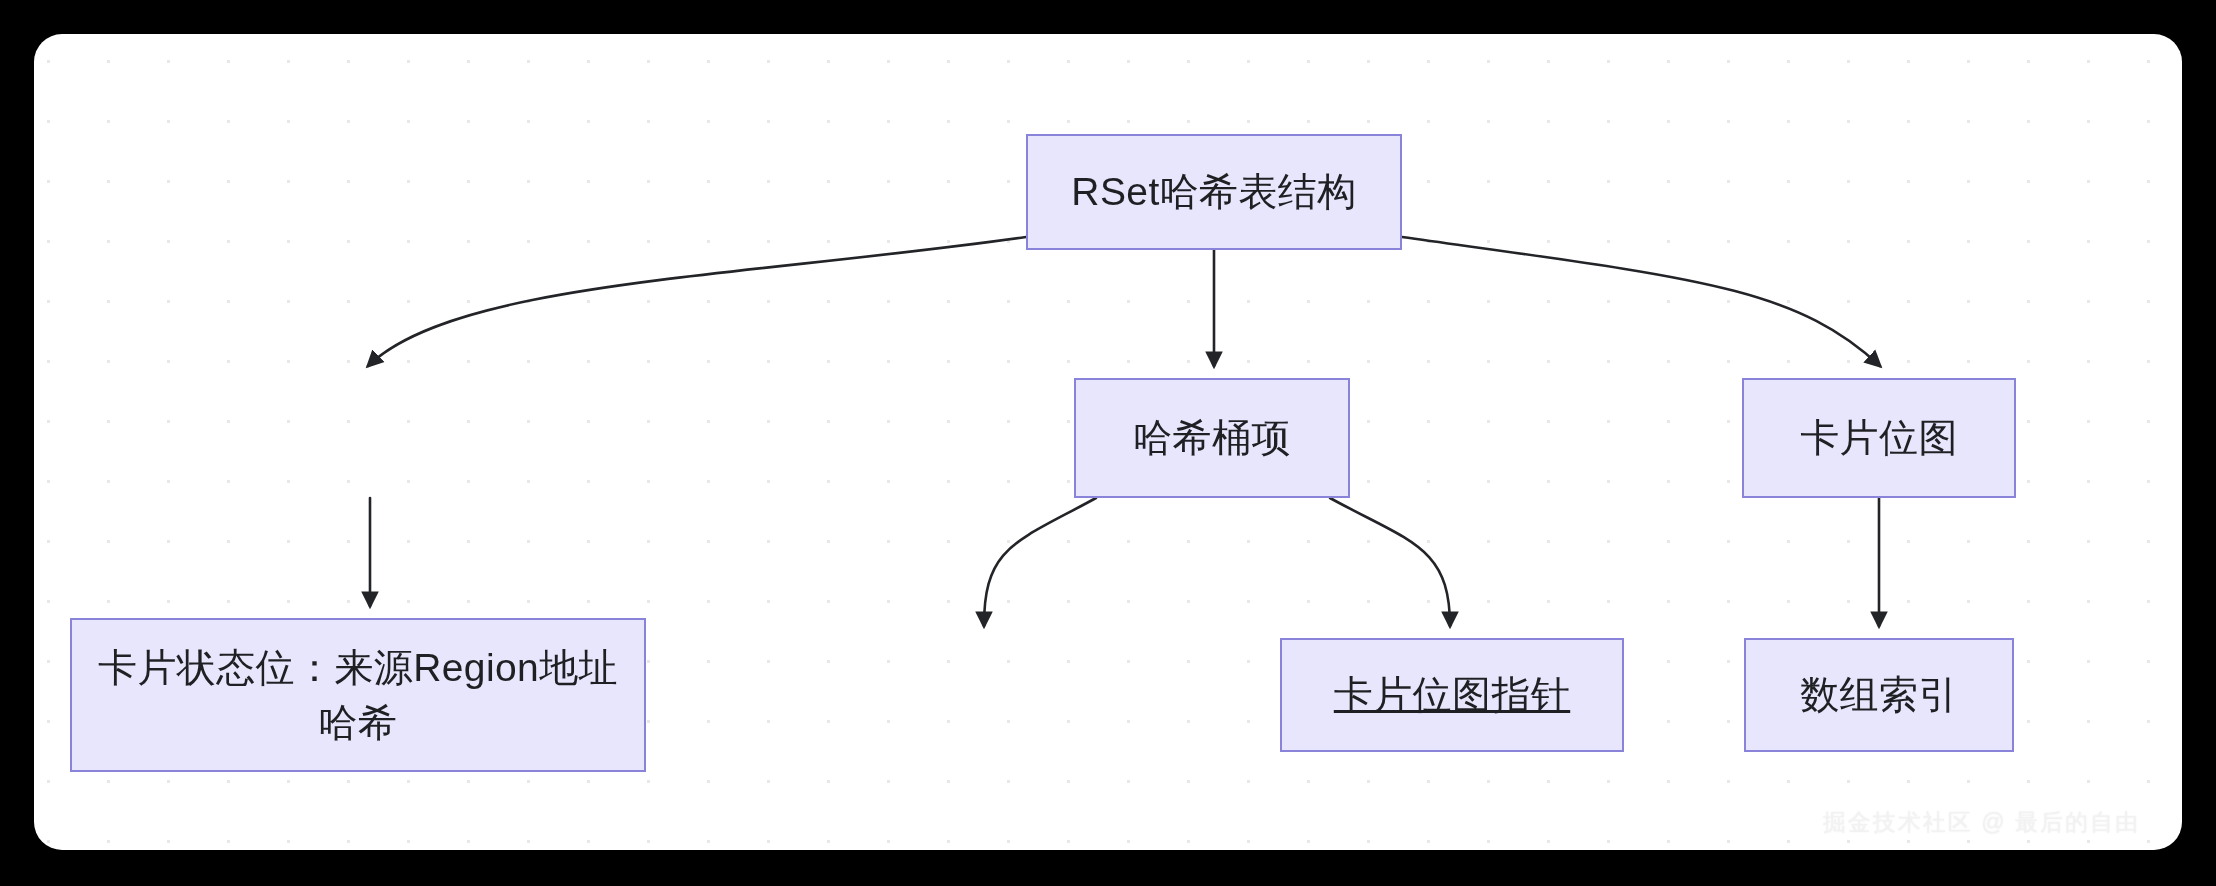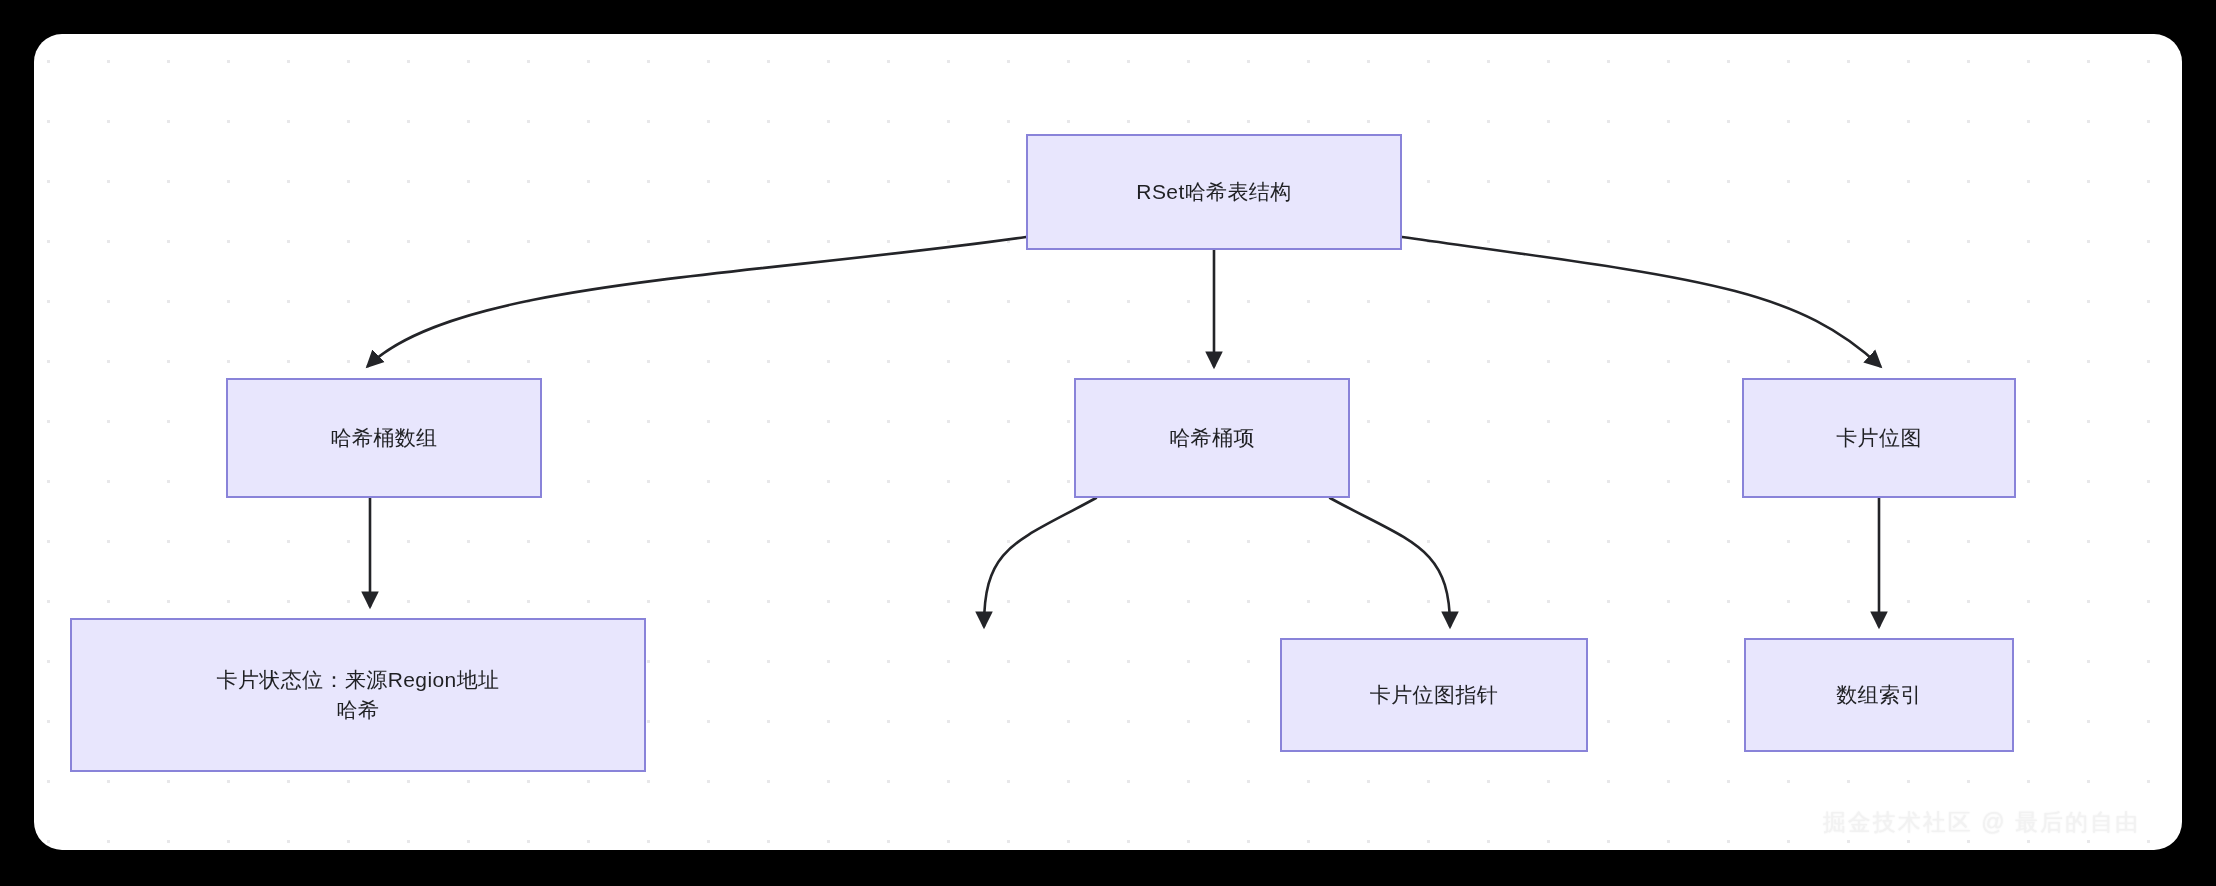--- a/index.html
+++ b/index.html
@@ -40,21 +40,21 @@
   .node {
     position: absolute;
     box-sizing: border-box;
     background: #e8e6fd;
     border: 2px solid #8983d9;
     display: flex;
     align-items: center;
     justify-content: center;
     text-align: center;
     color: #1f2023;
-    font-size: 21px;
+    font-size: 39px;
     line-height: 1.42;
     letter-spacing: 0.4px;
     white-space: pre-line;
     padding: 0 14px;
   }
 
   .watermark {
     position: absolute;
     right: 42px;
     bottom: 12px;
@@ -89,23 +89,22 @@
 
       <path d="M 1062 464 C 982 508, 950 512, 950 592" marker-end="url(#arrowhead)"></path>
 
       <path d="M 1296 464 C 1376 508, 1416 512, 1416 592" marker-end="url(#arrowhead)"></path>
 
       <path d="M 1845 464 L 1845 592" marker-end="url(#arrowhead)"></path>
     </g>
   </svg>
 
   <div class="node" style="left: 992px; top: 100px; width: 376px; height: 116px; background: rgb(232, 230, 253); border-color: rgb(137, 131, 217); color: rgb(31, 32, 35);">RSet哈希表结构</div>
-  <div class="node" style="left: 192px; top: 344px; width: 316px; height: 120px; background: rgb(232, 230, 253); border-color: rgb(137, 131, 217); color: rgb(31, 32, 35);">哈希桶数组</div>
   <div class="node" style="left: 1040px; top: 344px; width: 276px; height: 120px; background: rgb(232, 230, 253); border-color: rgb(137, 131, 217); color: rgb(31, 32, 35);">哈希桶项</div>
   <div class="node" style="left: 1708px; top: 344px; width: 274px; height: 120px; background: rgb(232, 230, 253); border-color: rgb(137, 131, 217); color: rgb(31, 32, 35);">卡片位图</div>
   <div class="node" style="left: 36px; top: 584px; width: 576px; height: 154px; background: rgb(232, 230, 253); border-color: rgb(137, 131, 217); color: rgb(31, 32, 35);">卡片状态位：来源Region地址
 哈希</div>
-  <div class="node" style="left: 1246px; top: 604px; width: 308px; height: 114px; background: rgb(232, 230, 253); border-color: rgb(137, 131, 217); color: rgb(31, 32, 35);">卡片位图指针</div>
+  <div class="node" style="left: 1246px; top: 604px; width: 344px; height: 114px; background: rgb(232, 230, 253); border-color: rgb(137, 131, 217); color: rgb(31, 32, 35); text-decoration: underline;">卡片位图指针</div>
   <div class="node" style="left: 1710px; top: 604px; width: 270px; height: 114px; background: rgb(232, 230, 253); border-color: rgb(137, 131, 217); color: rgb(31, 32, 35);">数组索引</div>
 
   <div class="watermark">掘金技术社区 @ 最后的自由</div>
 
 </div>
 
 </body></html>

